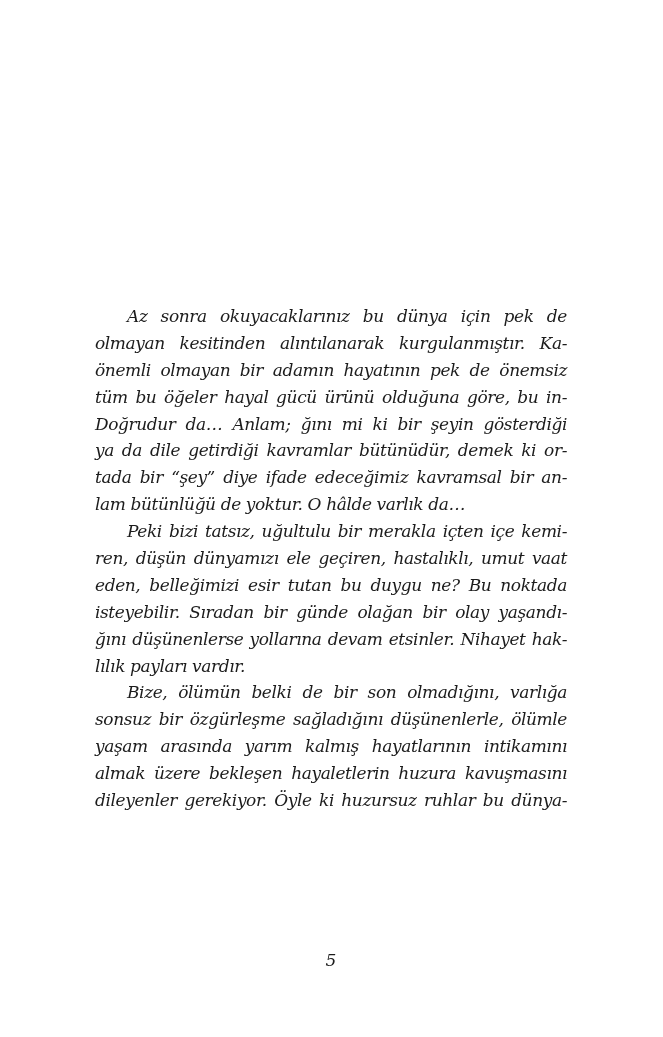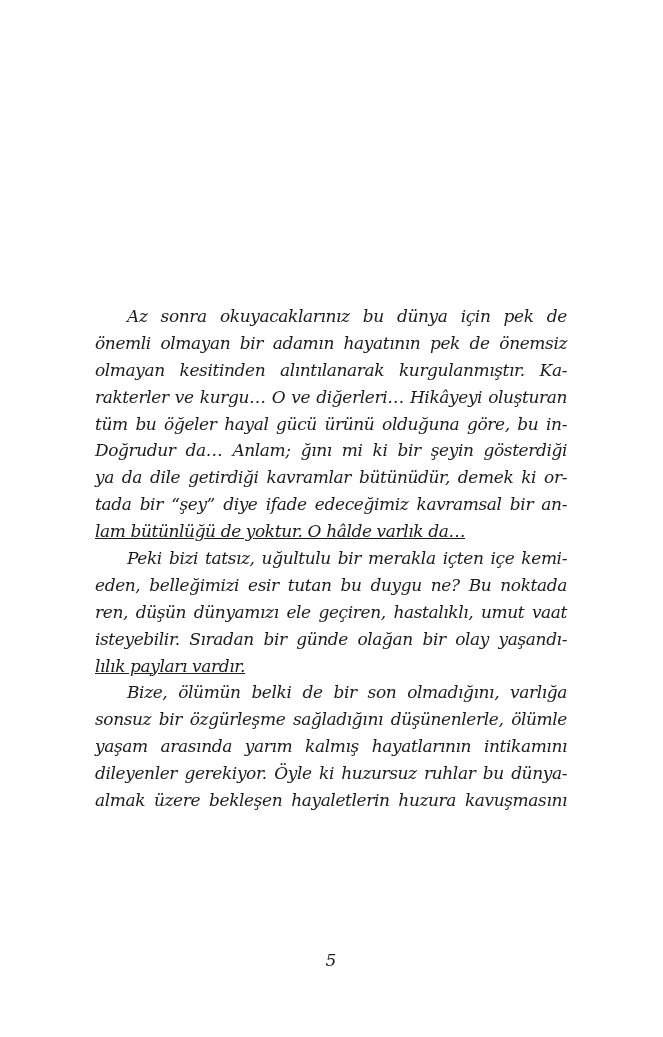--- a/index.html
+++ b/index.html
@@ -33,21 +33,20 @@
     height: 26.9px;
     line-height: 26.9px;
     text-align: justify;
     text-align-last: justify;
     white-space: nowrap;
     overflow: visible;
   }
   .line.last {
     text-align: right;
     text-align-last: left;
-    text-decoration: underline;
   }
   .line.first {
     text-indent: 32px;
   }
   .page-number {
     position: absolute;
     left: 95px;
     width: 472px;
     top: 950px;
     text-align: center;
@@ -56,38 +55,38 @@
     color: #1c1c1c;
   }
 </style>
 </head>
 <body>
 
 <div class="page">
   <div class="text-block" id="text-block">
       <div class="paragraph">
         <div class="line first">Az sonra okuyacaklarınız bu dünya için pek de</div>
+        <div class="line">olmayan kesitinden alıntılanarak kurgulanmıştır. Ka-</div>
         <div class="line">önemli olmayan bir adamın hayatının pek de önemsiz</div>
-        <div class="line">olmayan kesitinden alıntılanarak kurgulanmıştır. Ka-</div>
-        <div class="line">rakterler ve kurgu… O ve diğerleri… Hikâyeyi oluşturan</div>
         <div class="line">tüm bu öğeler hayal gücü ürünü olduğuna göre, bu in-</div>
         <div class="line">Doğrudur da… Anlam; ğını mi ki bir şeyin gösterdiği</div>
         <div class="line">ya da dile getirdiği kavramlar bütünüdür, demek ki or-</div>
         <div class="line">tada bir “şey” diye ifade edeceğimiz kavramsal bir an-</div>
         <div class="line last">lam bütünlüğü de yoktur. O hâlde varlık da…</div>
       </div>
       <div class="paragraph">
         <div class="line first">Peki bizi tatsız, uğultulu bir merakla içten içe kemi-</div>
+        <div class="line">ren, düşün dünyamızı ele geçiren, hastalıklı, umut vaat</div>
         <div class="line">eden, belleğimizi esir tutan bu duygu ne? Bu noktada</div>
-        <div class="line">ren, düşün dünyamızı ele geçiren, hastalıklı, umut vaat</div>
         <div class="line">isteyebilir. Sıradan bir günde olağan bir olay yaşandı-</div>
+        <div class="line">ğını düşünenlerse yollarına devam etsinler. Nihayet hak-</div>
         <div class="line last">lılık payları vardır.</div>
       </div>
       <div class="paragraph">
         <div class="line first">Bize, ölümün belki de bir son olmadığını, varlığa</div>
         <div class="line">sonsuz bir özgürleşme sağladığını düşünenlerle, ölümle</div>
         <div class="line">yaşam arasında yarım kalmış hayatlarının intikamını</div>
+        <div class="line">almak üzere bekleşen hayaletlerin huzura kavuşmasını</div>
         <div class="line">dileyenler gerekiyor. Öyle ki huzursuz ruhlar bu dünya-</div>
-        <div class="line">almak üzere bekleşen hayaletlerin huzura kavuşmasını</div>
       </div>
     </div>
   <div class="page-number">5</div>
 </div>
 
 </body></html>

